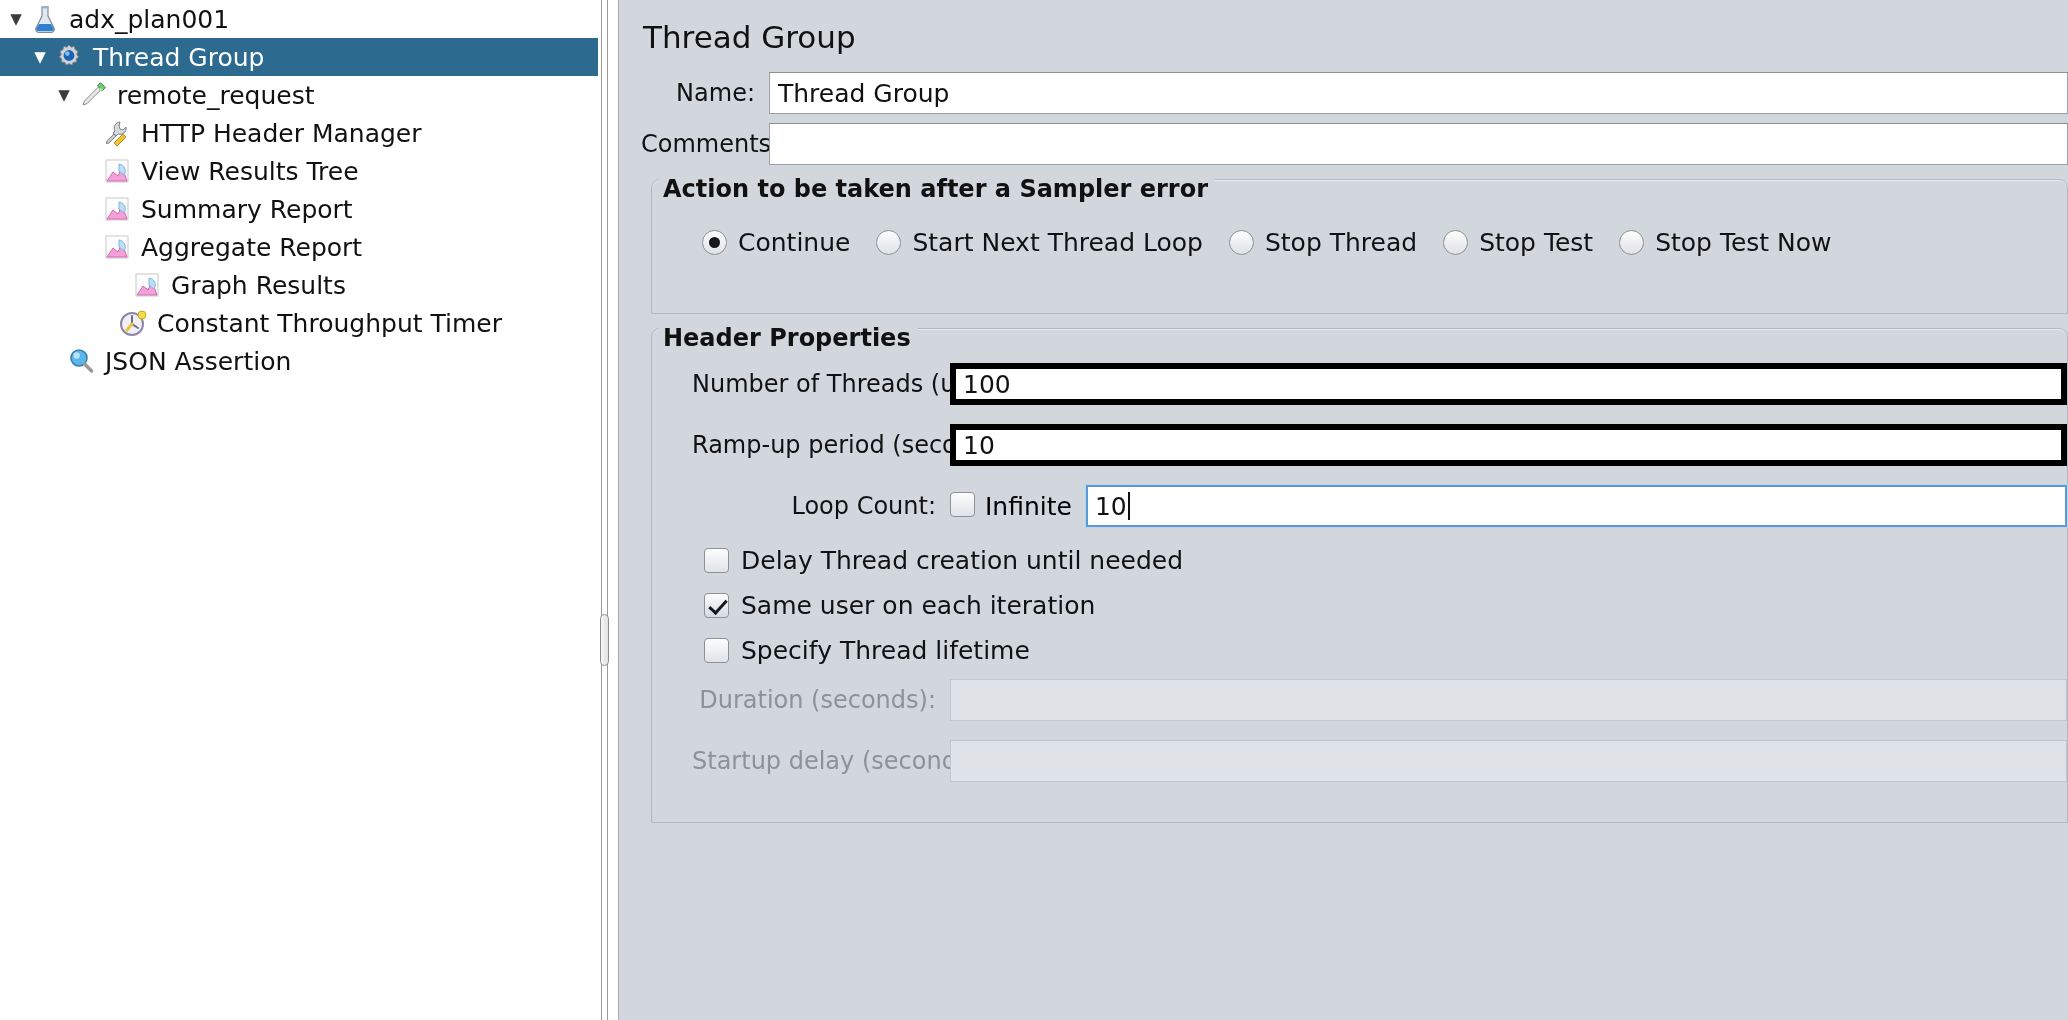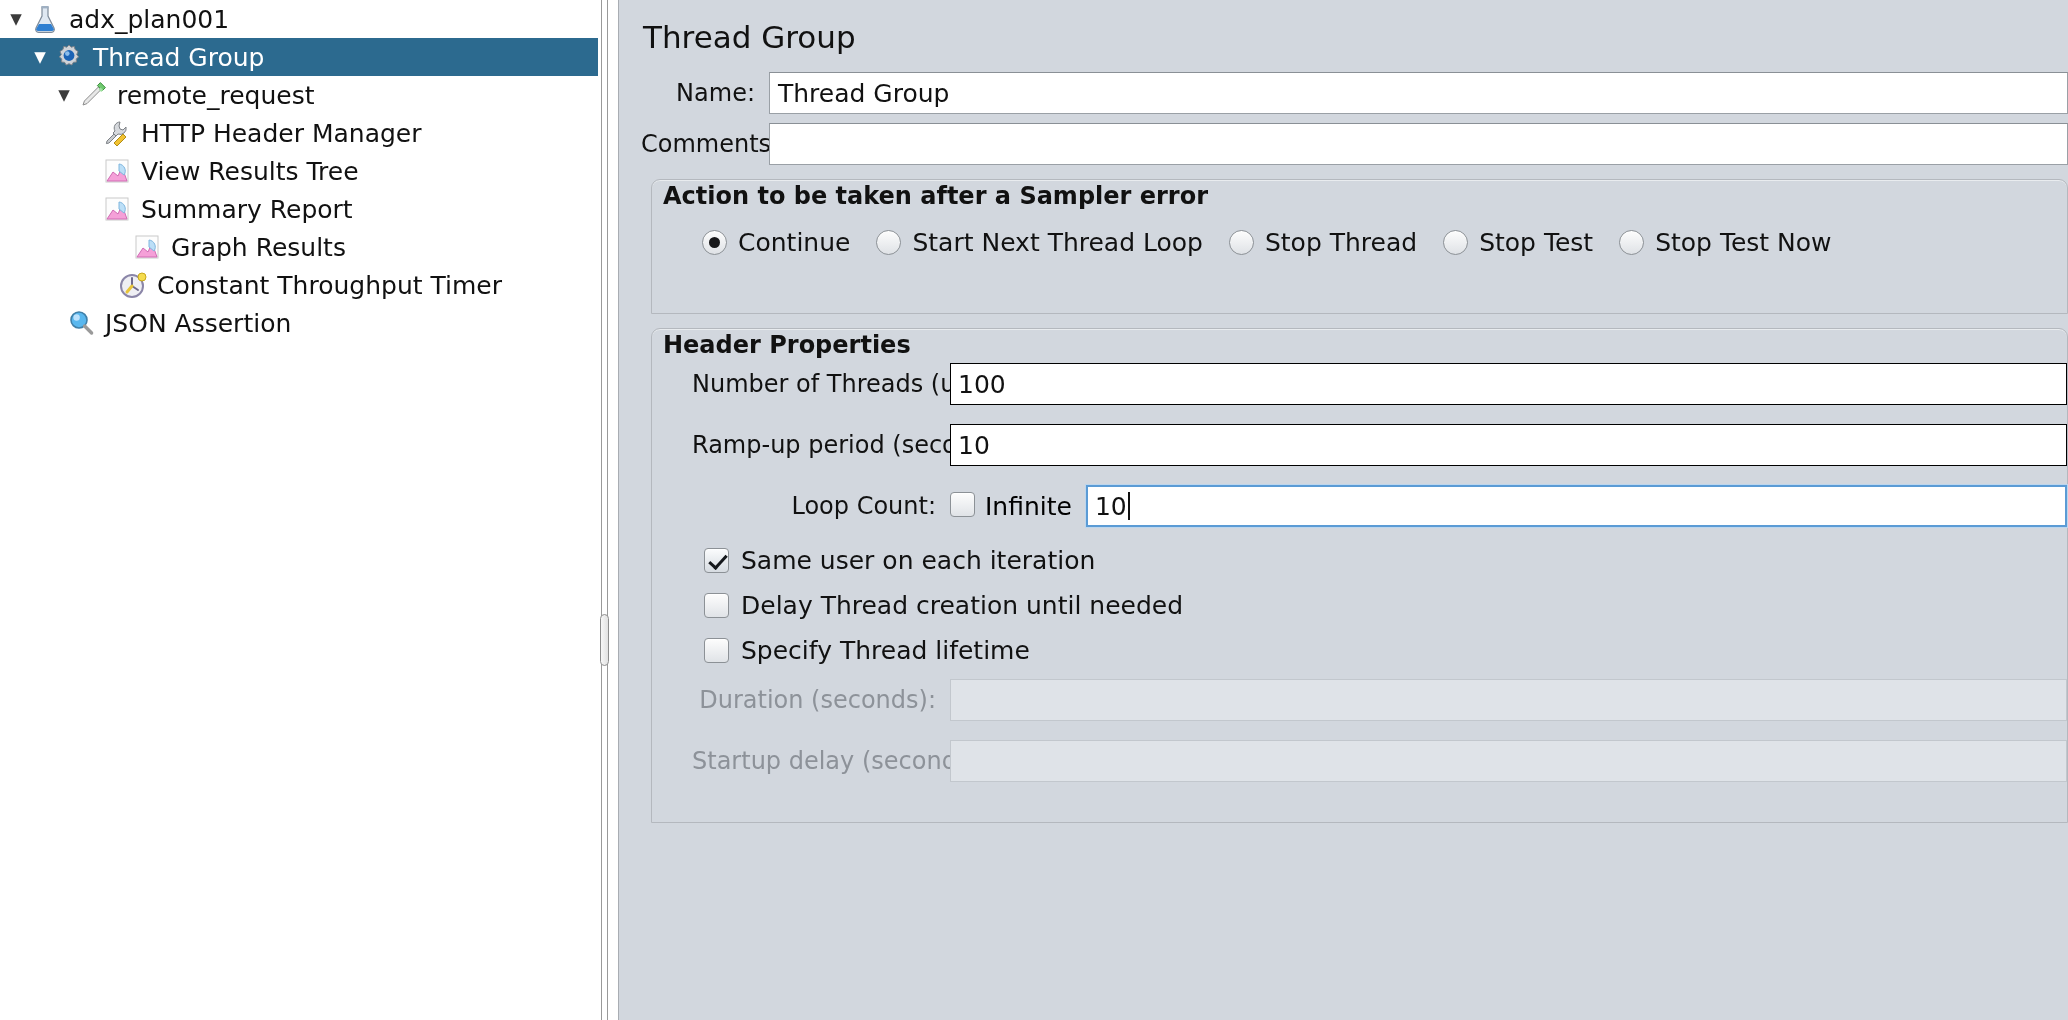--- a/index.html
+++ b/index.html
@@ -143,21 +143,20 @@
     font-size: 24px;
     font-weight: bold;
     color: #111;
     position: absolute;
     top: -2px;
     left: 8px;
     background: #d2d7de;
     padding: 0 7px 0 4px;
     z-index: 3;
     line-height: 1;
-    margin-top: 7px;
   }
   .group-box {
     border: 1px solid #b4b8be;
     border-top: 1px solid #b4b8be;
     border-radius: 9px 9px 0 0;
     margin-top: 14px;
     padding: 0;
     background: #d2d7de;
     box-shadow: inset 0 1px 0 #e9ecef;
   }
@@ -209,21 +208,21 @@
     font-size: 24px;
     color: #111;
     padding-right: 14px;
     white-space: nowrap;
   }
   .tp-label.disabled { color: #8d9299; }
   .tp-input {
     flex: 1 1 auto;
     height: 42px;
     background: #ffffff;
-    border: 1px solid #000000;
+    border: 6px solid #000000;
     font-size: 25px;
     color: #111;
     display: flex;
     align-items: center;
     padding-left: 7px;
   }
   .tp-input.focused {
     border: 2px solid #5b9bd5;
     outline: 1px solid #bcd6ee;
   }
@@ -352,20 +351,31 @@
       <span class="node-icon">
         <svg width="30" height="30" viewBox="0 0 30 30">
           <rect x="4" y="4" width="22" height="22" fill="#fdfdfd" stroke="#c9c9c9" stroke-width="1"></rect>
           <path d="M5 25l6-9 5 4 4-9 5 14z" fill="#f5a0d8" stroke="#d06bb4" stroke-width="1"></path>
           <path d="M17 8a7 7 0 0 1 5 11l-5-4z" fill="#bcdff7" stroke="#7fb6de" stroke-width="1"></path>
         </svg>
       </span>
       <span class="node-label">Summary Report</span>
     </div>
 
+    <div class="tree-row" style="padding-left:76px">
+      <span class="twisty empty"></span>
+      <span class="node-icon">
+        <svg width="30" height="30" viewBox="0 0 30 30">
+          <rect x="4" y="4" width="22" height="22" fill="#fdfdfd" stroke="#c9c9c9" stroke-width="1"></rect>
+          <path d="M5 25l6-9 5 4 4-9 5 14z" fill="#f5a0d8" stroke="#d06bb4" stroke-width="1"></path>
+          <path d="M17 8a7 7 0 0 1 5 11l-5-4z" fill="#bcdff7" stroke="#7fb6de" stroke-width="1"></path>
+        </svg>
+      </span>
+      <span class="node-label">Aggregate Report</span>
+    </div>
 
     <div class="tree-row" style="padding-left:106px">
       <span class="twisty empty"></span>
       <span class="node-icon">
         <svg width="30" height="30" viewBox="0 0 30 30">
           <rect x="4" y="4" width="22" height="22" fill="#fdfdfd" stroke="#c9c9c9" stroke-width="1"></rect>
           <path d="M5 25l6-9 5 4 4-9 5 14z" fill="#f5a0d8" stroke="#d06bb4" stroke-width="1"></path>
           <path d="M17 8a7 7 0 0 1 5 11l-5-4z" fill="#bcdff7" stroke="#7fb6de" stroke-width="1"></path>
         </svg>
       </span>
@@ -475,27 +485,27 @@
                 <span class="chk"></span>
                 <span>Infinite</span>
               </label>
               <div class="tp-input focused">
                 <span>10</span>
                   <span class="caret"></span>
               </div>
             </div>
 
             <div class="chk-row">
+              <span class="chk"></span>
+              <span>Delay Thread creation until needed</span>
+            </div>
+
+            <div class="chk-row">
               <span class="chk checked"></span>
               <span>Same user on each iteration</span>
-            </div>
-
-            <div class="chk-row">
-              <span class="chk"></span>
-              <span>Delay Thread creation until needed</span>
             </div>
 
             <div class="chk-row" style="margin-bottom:14px">
               <span class="chk"></span>
               <span>Specify Thread lifetime</span>
             </div>
 
             <div class="tp-row">
               <div class="tp-label disabled">Duration (seconds):</div>
               <div class="tp-input disabled"></div>

